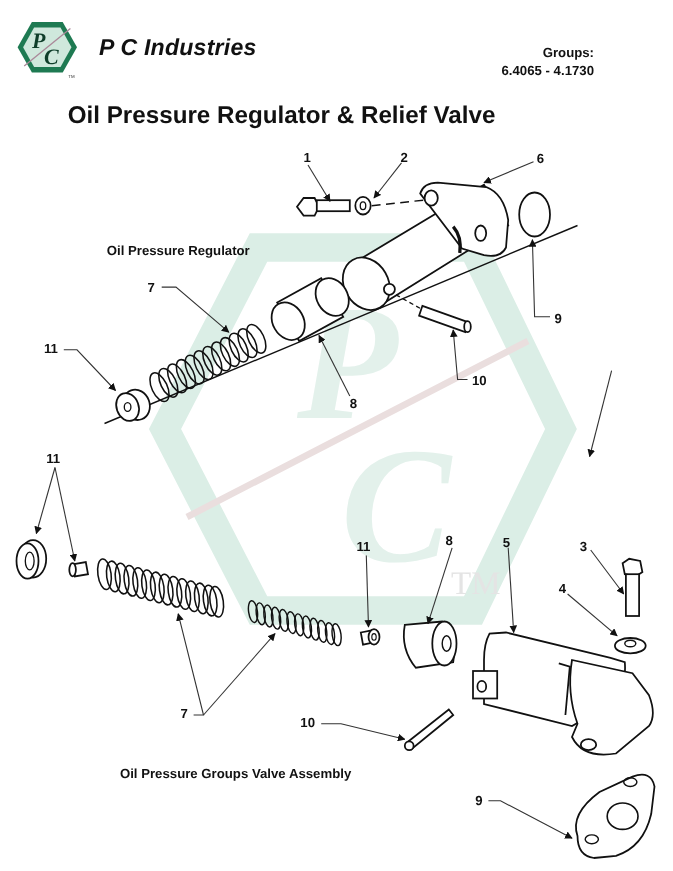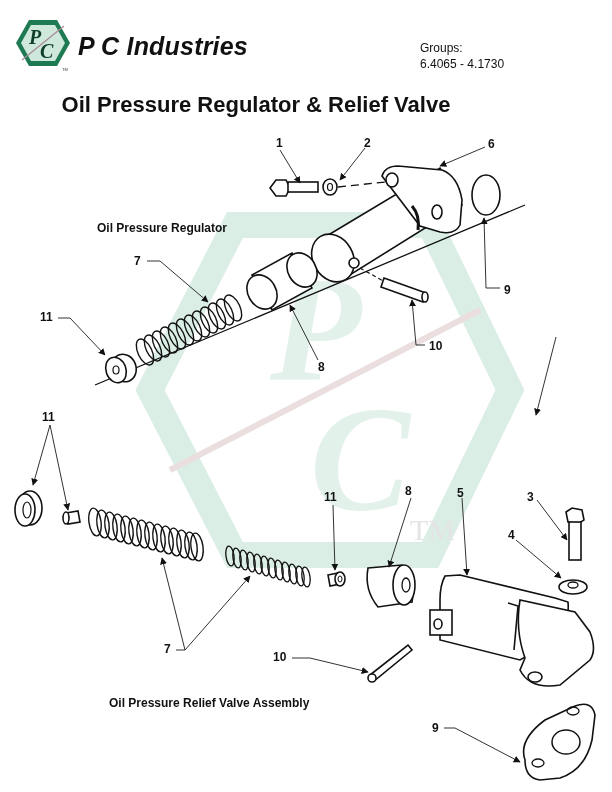--- a/index.html
+++ b/index.html
@@ -1,20 +1,20 @@
 <!DOCTYPE html>
 <html><head>
 <meta charset="utf-8">
 <style>
   html, body { margin: 0; padding: 0; background: #ffffff; }
   body { width: 612px; height: 792px; position: relative; overflow: hidden;
          font-family: "Liberation Sans", sans-serif; color: #111; }
   .abs { position: absolute; }
-  .brand { left: 78px; top: 32px; font-size: 25px; font-weight: bold; font-style: italic; letter-spacing: 0.2px; }
-  .groups { left: 420px; top: 40px; width: 120px; text-align: left; font-size: 12px; font-weight: normal; line-height: 16px; }
+  .brand { left: 90px; top: 32px; font-size: 21px; font-weight: bold; font-style: italic; letter-spacing: 0.2px; }
+  .groups { left: 420px; top: 40px; width: 120px; text-align: right; font-size: 12px; font-weight: bold; line-height: 16px; }
   .title { left: 0; width: 512px; top: 92px; text-align: center; font-size: 22px; font-weight: bold; }
   .sub { font-size: 12px; font-weight: bold; }
   .callout { font-size: 12px; font-weight: bold; }
   svg.diagram { position: absolute; left: 0; top: 0; }
   .part { fill: #fff; stroke: #111; stroke-width: 1.6; }
   .lead { fill: none; stroke: #333; stroke-width: 1; }
 </style>
 </head>
 <body>
 
@@ -212,21 +212,21 @@
 
 <div class="abs brand">P C Industries</div>
 <div class="abs groups">
   <div>Groups:</div>
   <div>6.4065 - 4.1730</div>
 </div>
 
 <div class="abs title">Oil Pressure Regulator &amp; Relief Valve</div>
 
 <div class="abs sub" style="left:97px;top:221px">Oil Pressure Regulator</div>
-<div class="abs sub" style="left:109px;top:696px">Oil Pressure Relief Valve Assembly</div>
+<div class="abs sub" style="left:109px;top:696px">Oil Pressure Groups Valve Assembly</div>
 
 <div class="abs callout" style="left:276px;top:136px">1</div>
 <div class="abs callout" style="left:364px;top:136px">2</div>
 <div class="abs callout" style="left:488px;top:137px">6</div>
 <div class="abs callout" style="left:134px;top:254px">7</div>
 <div class="abs callout" style="left:318px;top:360px">8</div>
 <div class="abs callout" style="left:504px;top:283px">9</div>
 <div class="abs callout" style="left:429px;top:339px">10</div>
 <div class="abs callout" style="left:40px;top:310px">11</div>
 

